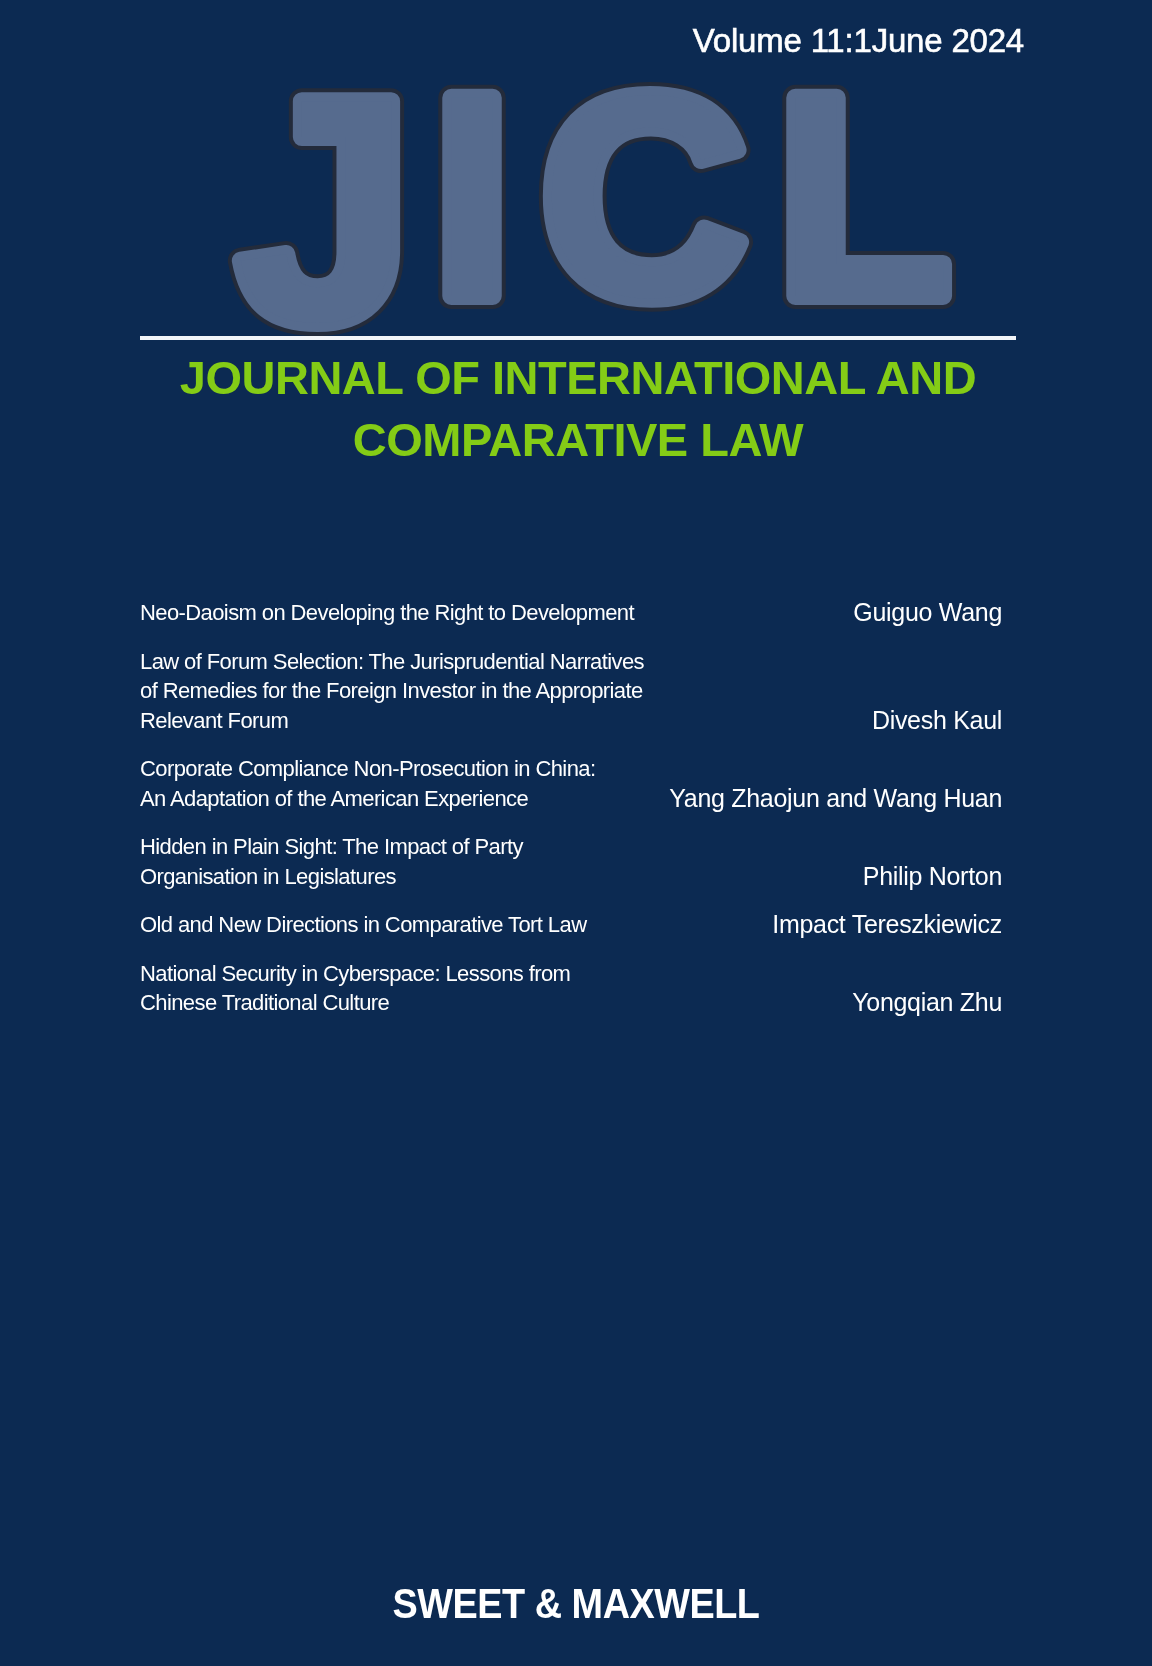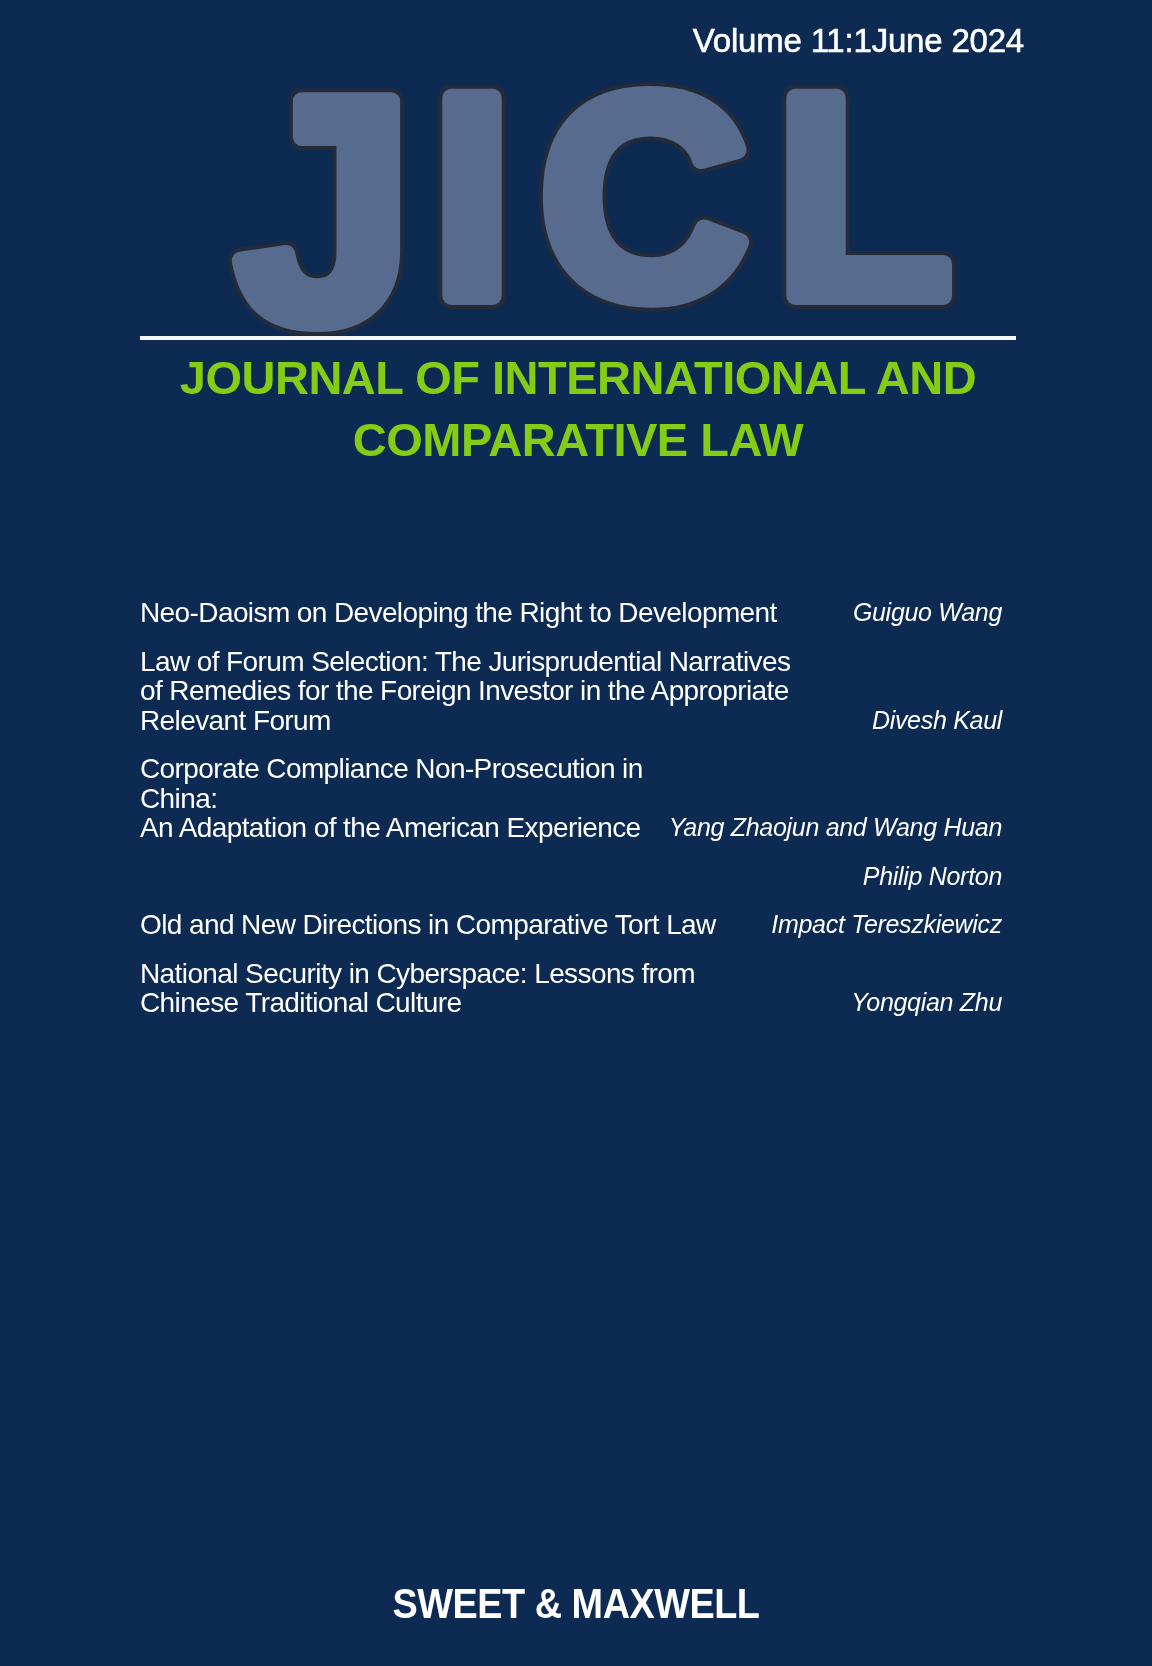--- a/index.html
+++ b/index.html
@@ -69,30 +69,29 @@
     top: 598px; left: 140px;
     width: 862px;
   }
   .entry {
     display: flex;
     align-items: flex-end;
     margin-bottom: 19px;
   }
   .entry-title {
     white-space: pre-line;
-    font-size: 28px;
+    font-size: 22px;
     line-height: 29.5px;
     letter-spacing: -0.6px;
     font-weight: 400;
   }
   .entry-author {
     margin-left: auto;
     font-size: 25px;
     line-height: 29.5px;
-    font-style: italic;
     letter-spacing: -0.3px;
     white-space: nowrap;
     text-align: right;
   }
   
   .publisher {
     position: absolute;
     top: 1583px; left: 0;
     width: 1152px;
     text-align: center;
@@ -148,20 +147,22 @@
     </div>
 
 
     <div class="entry">
       <div class="entry-title">Corporate Compliance Non-Prosecution in China:
 An Adaptation of the American Experience</div>
       <div class="entry-author">Yang Zhaojun and Wang Huan</div>
     </div>
 
     <div class="entry">
+      <div class="entry-title">Hidden in Plain Sight: The Impact of Party
+Organisation in Legislatures</div>
       <div class="entry-author">Philip Norton</div>
     </div>
 
     <div class="entry">
       <div class="entry-title">Old and New Directions in Comparative Tort Law</div>
       <div class="entry-author">Impact Tereszkiewicz</div>
     </div>
 
     <div class="entry">
       <div class="entry-title">National Security in Cyberspace: Lessons from

